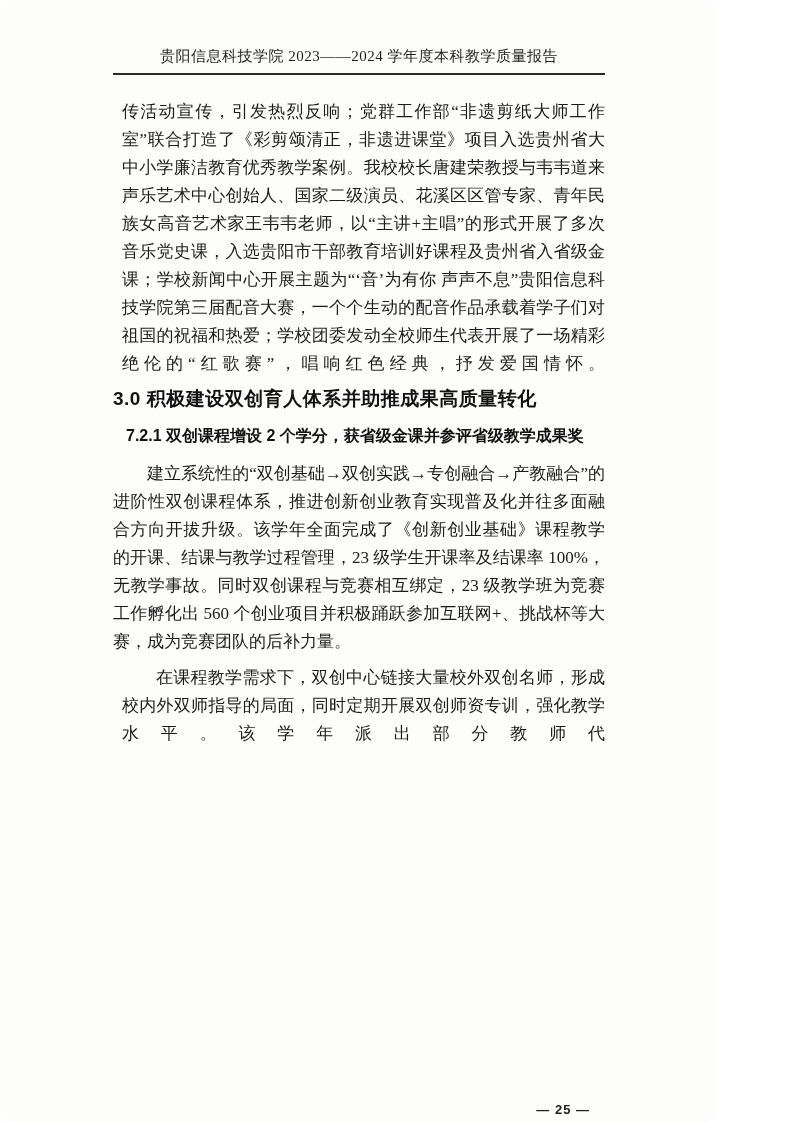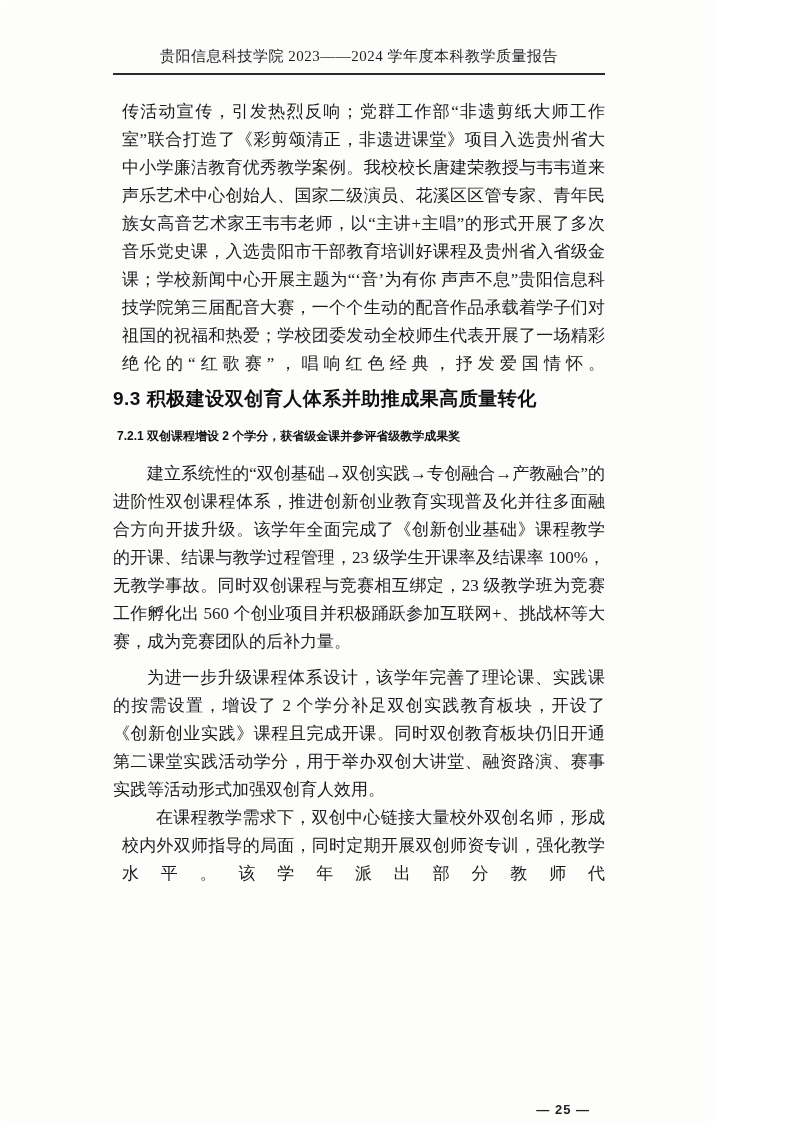--- a/index.html
+++ b/index.html
@@ -45,24 +45,24 @@
   .h-section {
     margin: 8px 0 13px 0;
     font-family: "Liberation Sans", "DejaVu Sans", sans-serif;
     font-weight: 700;
     font-size: 19px;
     line-height: 26px;
     color: #111;
     letter-spacing: 0.5px;
   }
   .h-sub {
-    margin: 13px 0 13px 4px;
+    margin: 13px 0 13px 13px;
     font-family: "Liberation Sans", "DejaVu Sans", sans-serif;
     font-weight: 700;
-    font-size: 12px;
+    font-size: 16px;
     line-height: 22px;
     color: #111;
   }
   .spacer-small { height: 4px; }
   .footer {
     position: absolute;
     top: 1102px;
     right: 126px;
     font-family: "Liberation Sans", "DejaVu Sans", sans-serif;
     font-size: 13px;
@@ -77,33 +77,32 @@
 <div class="page">
 
   <div class="header">
     <div class="header-title">贵阳信息科技学院 2023——2024 学年度本科教学质量报告</div>
   </div>
 
   <div>
 
     <p class="para cut">传活动宣传，引发热烈反响；党群工作部“非遗剪纸大师工作室”联合打造了《彩剪颂清正，非遗进课堂》项目入选贵州省大中小学廉洁教育优秀教学案例。我校校长唐建荣教授与韦韦道来声乐艺术中心创始人、国家二级演员、花溪区区管专家、青年民族女高音艺术家王韦韦老师，以“主讲+主唱”的形式开展了多次音乐党史课，入选贵阳市干部教育培训好课程及贵州省入省级金课；学校新闻中心开展主题为“‘音’为有你 声声不息”贵阳信息科技学院第三届配音大赛，一个个生动的配音作品承载着学子们对祖国的祝福和热爱；学校团委发动全校师生代表开展了一场精彩绝伦的“红歌赛”，唱响红色经典，抒发爱国情怀。</p>
 
-    <h2 class="h-section">9.3 积极建设双创育人体系并助推成果高质量转化</h2>
+    <h2 class="h-section">3.0 积极建设双创育人体系并助推成果高质量转化</h2>
 
 
     <h3 class="h-sub">7.2.1 双创课程增设 2 个学分，获省级金课并参评省级教学成果奖</h3>
 
     <p class="para indent">建立系统性的“双创基础→双创实践→专创融合→产教融合”的进阶性双创课程体系，推进创新创业教育实现普及化并往多面融合方向开拔升级。该学年全面完成了《创新创业基础》课程教学的开课、结课与教学过程管理，23 级学生开课率及结课率 100%，无教学事故。同时双创课程与竞赛相互绑定，23 级教学班为竞赛工作孵化出 560 个创业项目并积极踊跃参加互联网+、挑战杯等大赛，成为竞赛团队的后补力量。</p>
 
     <div class="spacer-small"></div>
 
 
     <div class="spacer-small"></div>
 
-    <p class="para indent">为进一步升级课程体系设计，该学年完善了理论课、实践课的按需设置，增设了 2 个学分补足双创实践教育板块，开设了《创新创业实践》课程且完成开课。同时双创教育板块仍旧开通第二课堂实践活动学分，用于举办双创大讲堂、融资路演、赛事实践等活动形式加强双创育人效用。</p>
 
 
     <p class="para indent cut">在课程教学需求下，双创中心链接大量校外双创名师，形成校内外双师指导的局面，同时定期开展双创师资专训，强化教学水平。该学年派出部分教师代</p>
 
   </div>
 
   <div class="footer">
     <span>— 25 —</span>
   </div>
 

